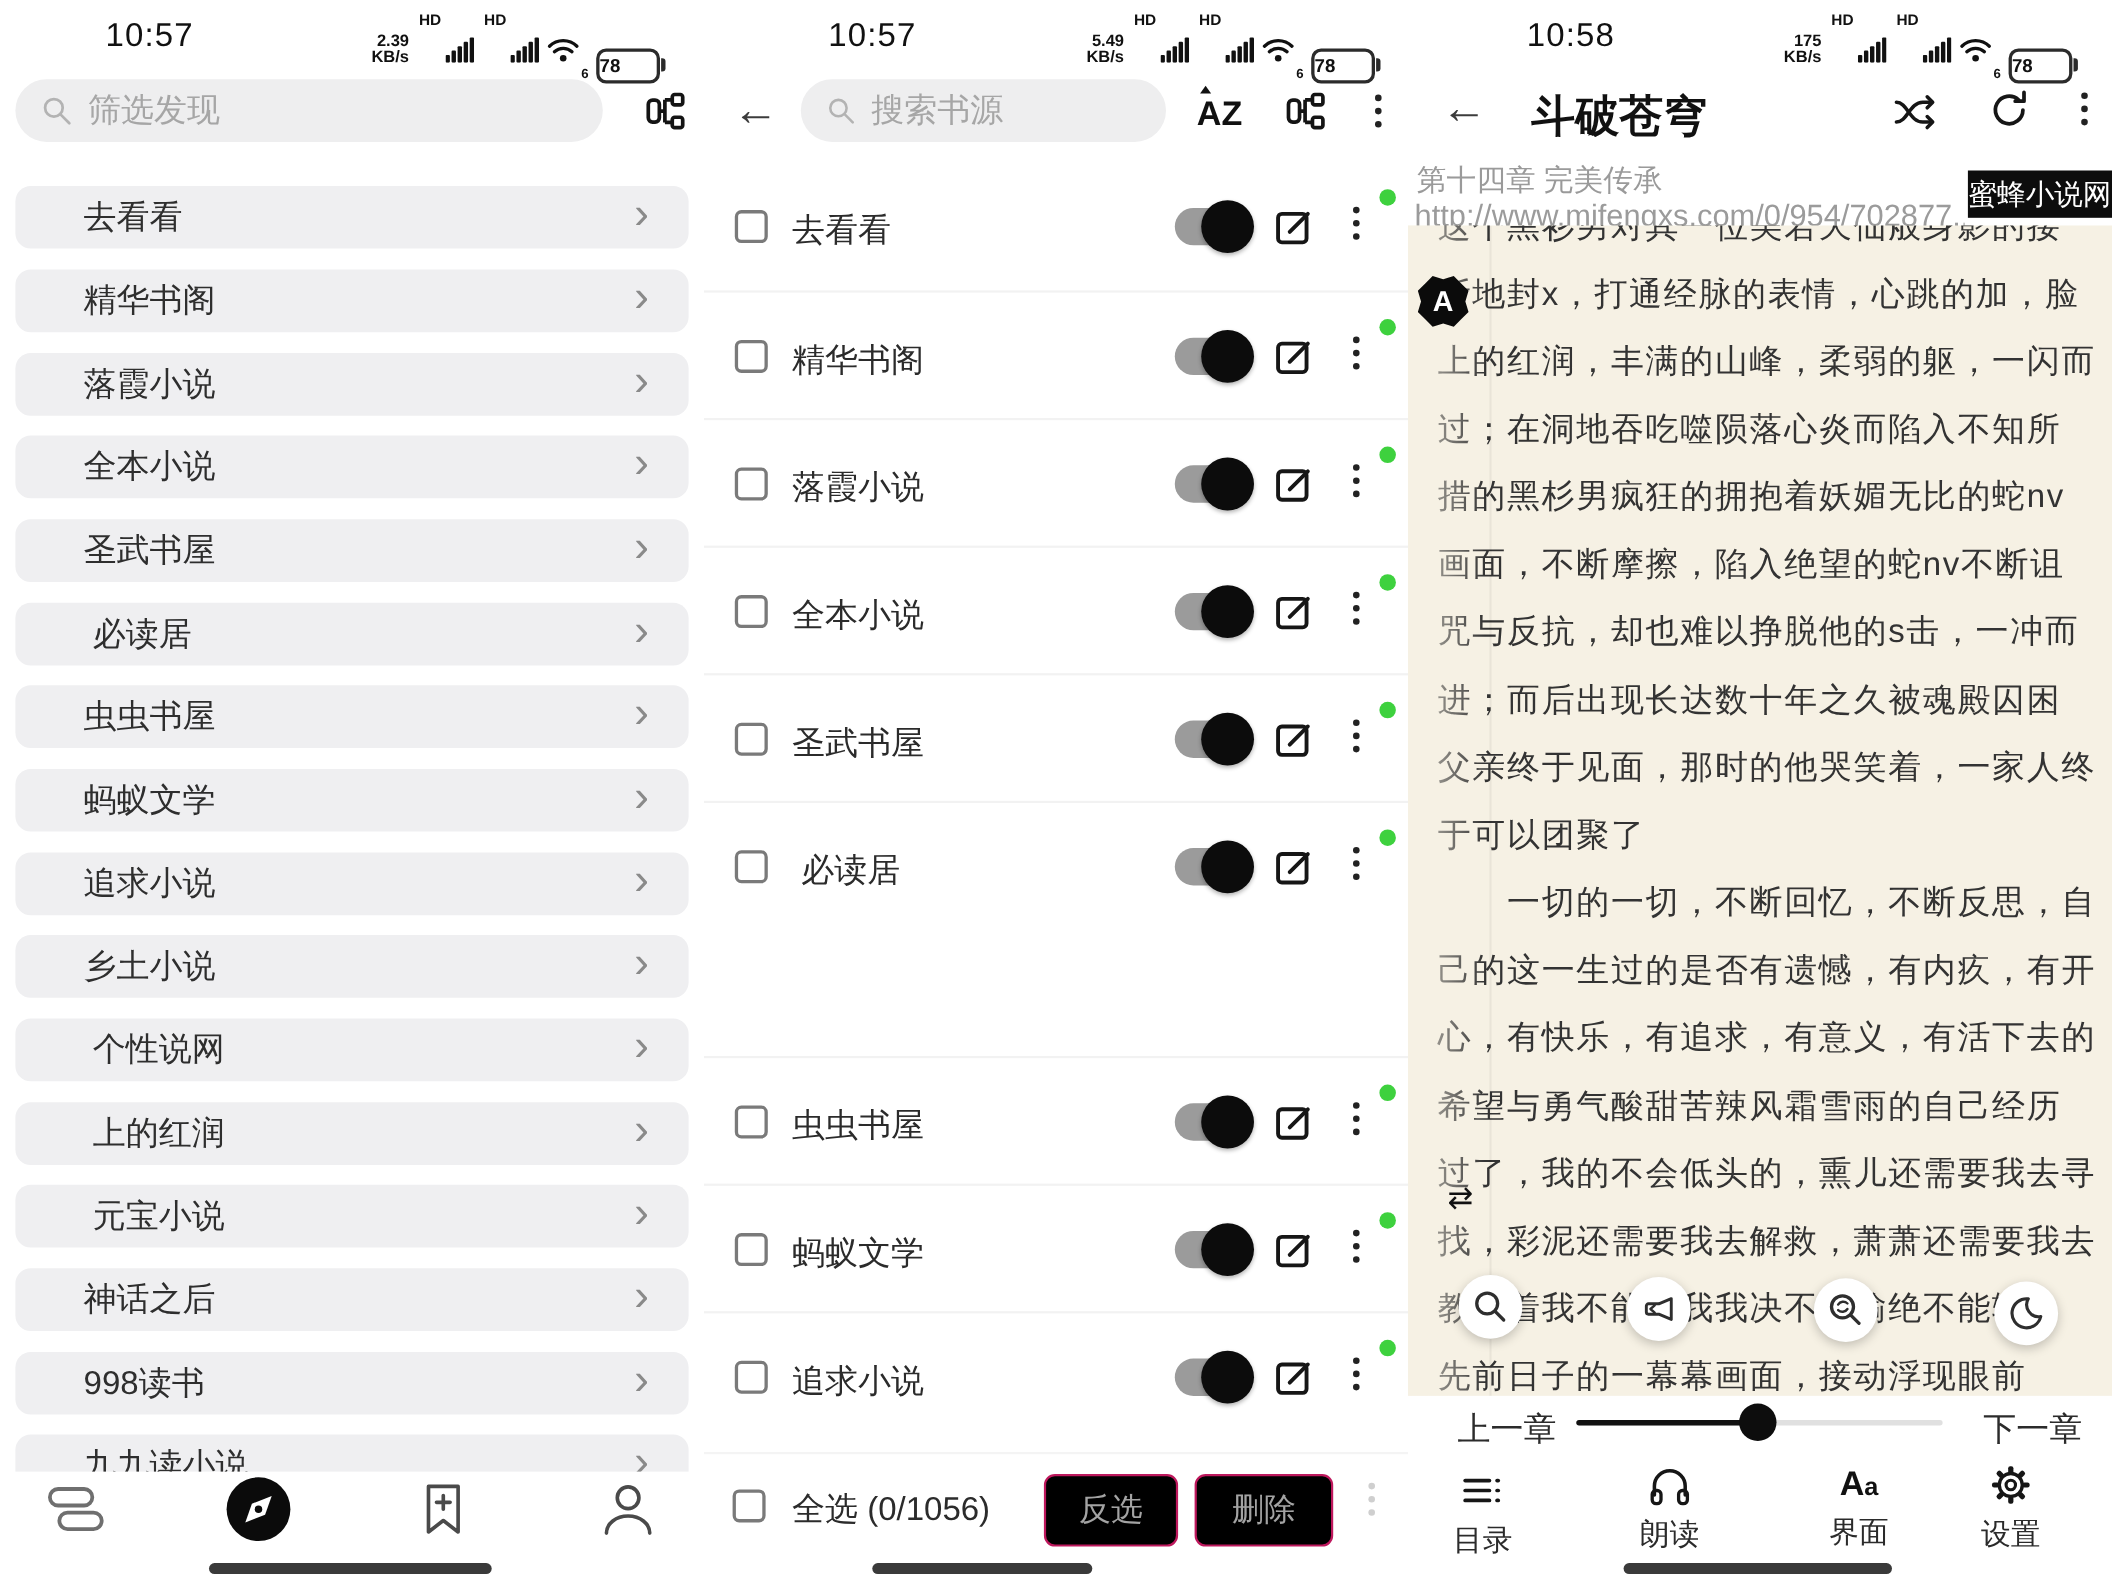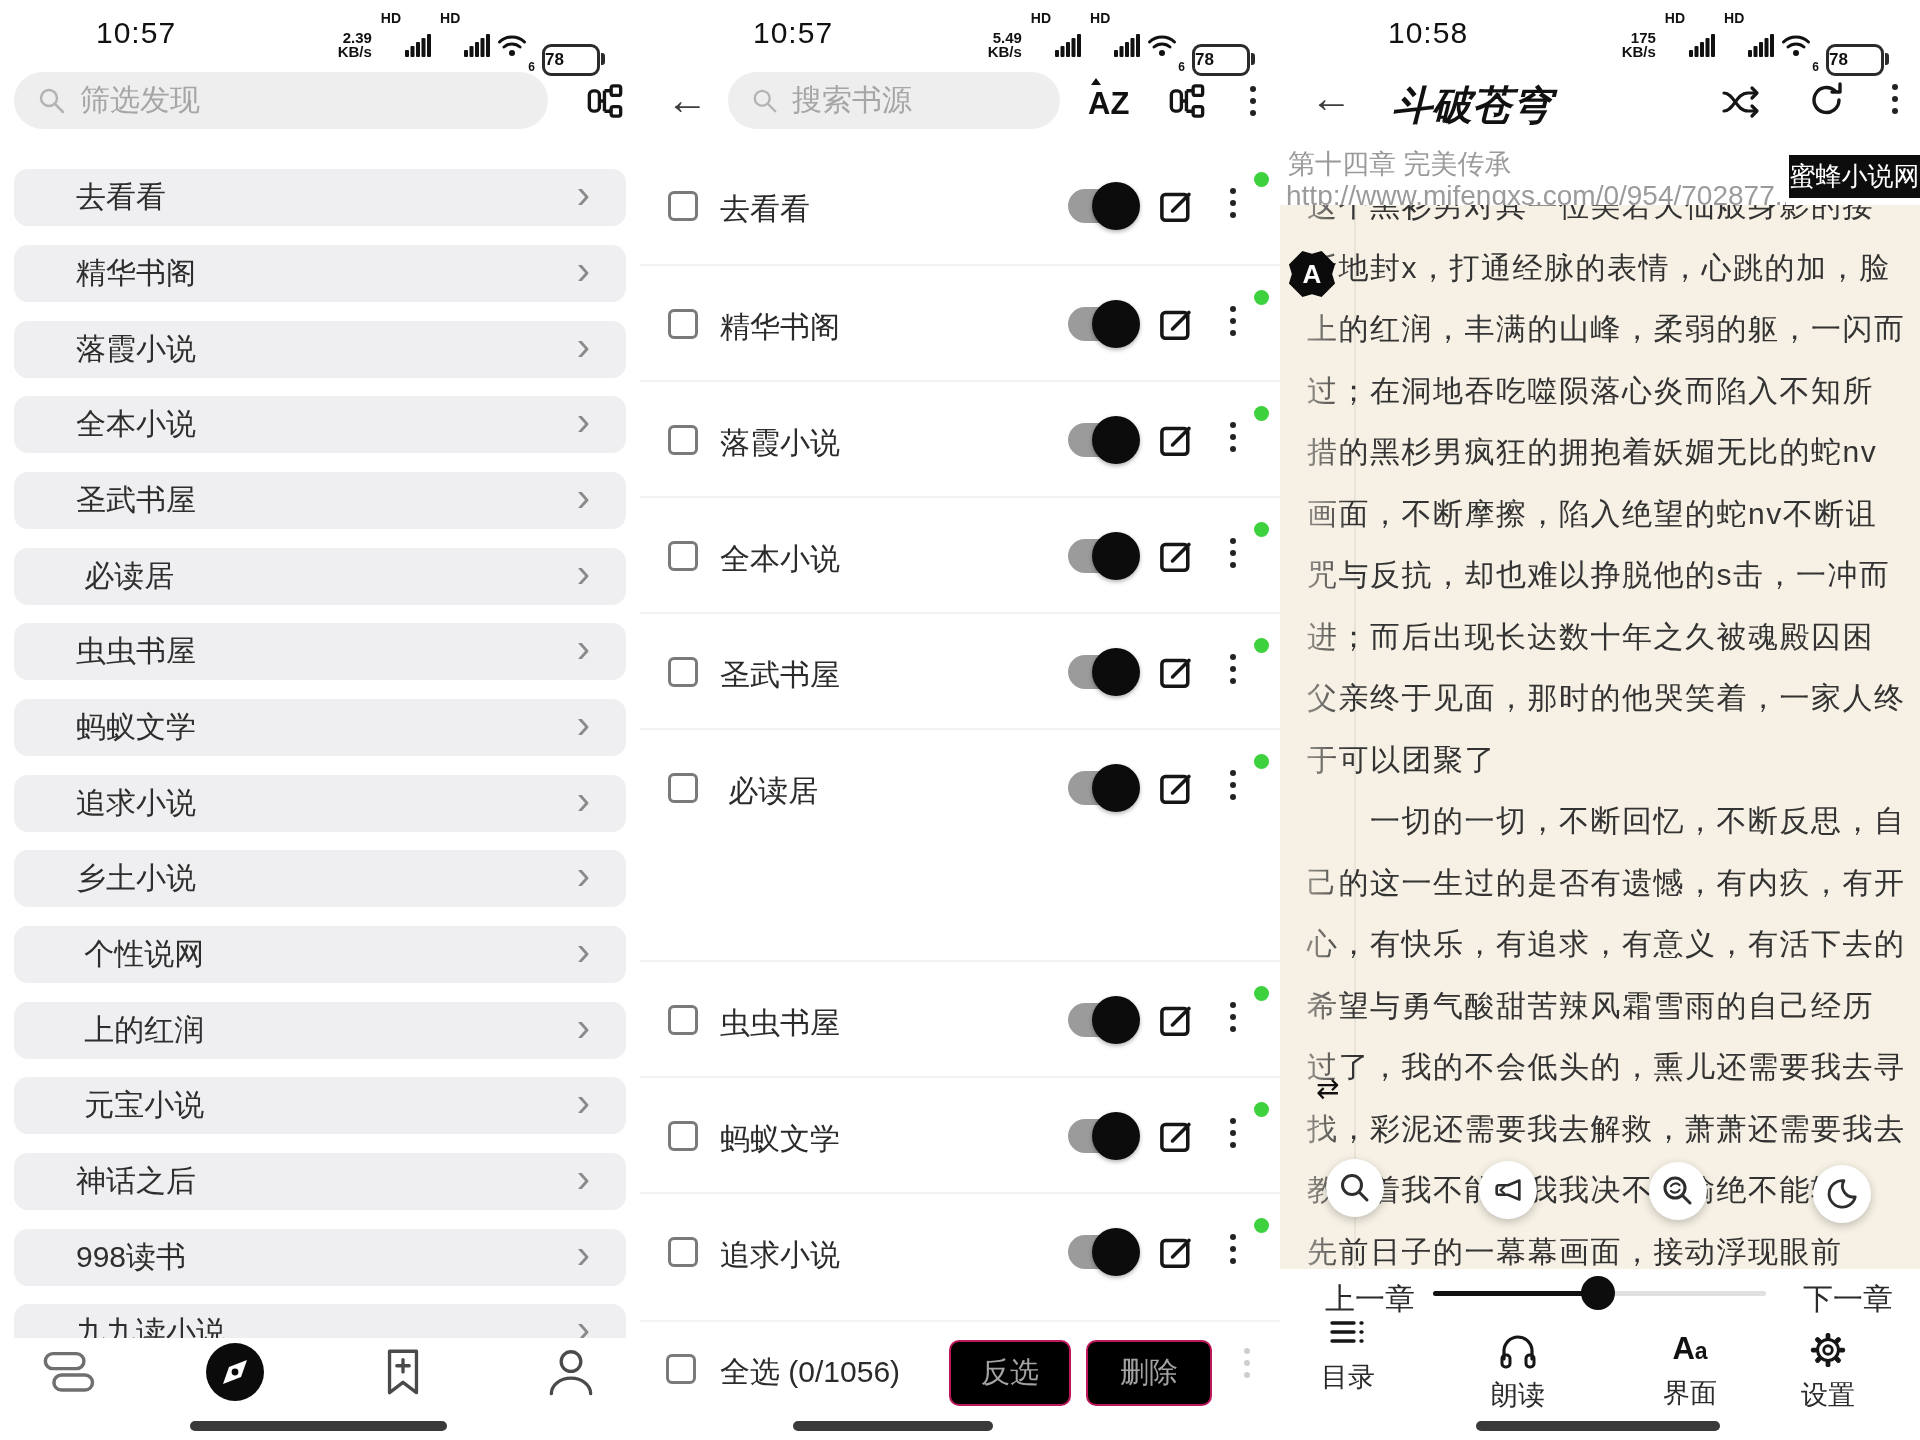--- a/index.html
+++ b/index.html
@@ -479,21 +479,21 @@
           <path d="M2.5 10 a18 18 0 0 1 25 0"></path>
           <path d="M7 15 a12 12 0 0 1 16 0"></path>
         </g>
         <circle cx="15" cy="21" r="3" fill="#111"></circle>
       </svg>
     <span class="w6">6</span>
     <span class="batt"><b style="font-weight:600;">78</b></span>
   </div>
 
   <div class="abs" style="left:30px;top:74px;font-size:42px;color:#3c3c3c;line-height:48px;">←</div>
-  <div class="abs" style="left:112px;top:78px;font-size:40px;font-weight:700;color:#111;font-style:italic;">斗破苍穹</div>
+  <div class="abs" style="left:112px;top:78px;font-size:40px;font-weight:700;color:#111;">斗破苍穹</div>
   <div class="abs" style="left:440px;top:84px;">
     <svg width="42" height="36" viewBox="0 0 42 36">
         <g fill="none" stroke="#161616" stroke-width="3.2" stroke-linecap="round" stroke-linejoin="round">
           <path d="M4 27 C 14 27 16 9 28 9 h8"></path>
           <path d="M4 9 C 14 9 16 27 28 27 h8"></path>
           <path d="M32 4 l5 5 l-5 5"></path>
           <path d="M32 22 l5 5 l-5 5"></path>
         </g>
       </svg>
   </div>
@@ -570,21 +570,21 @@
   </div>
 
   <div class="abs" style="left:0;top:1269px;width:640px;height:171px;background:#fff;">
     <div class="abs" style="left:45px;top:10px;font-size:30px;color:#2b2b2b;">上一章</div>
     <div class="abs" style="left:153px;top:22px;width:333px;height:5px;background:#e0e0e0;border-radius:3px;">
       <div style="height:5px;background:#111;border-radius:3px;width:49.5%;"></div>
       <div style="position:absolute;top:-15px;left:49.5%;width:34px;height:34px;margin-left:-17px;border-radius:50%;background:#0d0d0d;"></div>
     </div>
     <div class="abs" style="left:523px;top:10px;font-size:30px;color:#2b2b2b;">下一章</div>
 
-    <div class="abs navcol" style="left:8px;top:46px;">
+    <div class="abs navcol" style="left:8px;top:69px;">
       <svg width="40" height="36" viewBox="0 0 40 36">
           <g stroke="#161616" stroke-width="3.4" stroke-linecap="round">
             <line x1="4" y1="8" x2="26" y2="8"></line>
             <line x1="4" y1="17" x2="26" y2="17"></line>
             <line x1="4" y1="26" x2="26" y2="26"></line>
             <line x1="33" y1="8" x2="34" y2="8"></line>
             <line x1="33" y1="17" x2="34" y2="17"></line>
             <line x1="33" y1="26" x2="34" y2="26"></line>
           </g>
         </svg>

